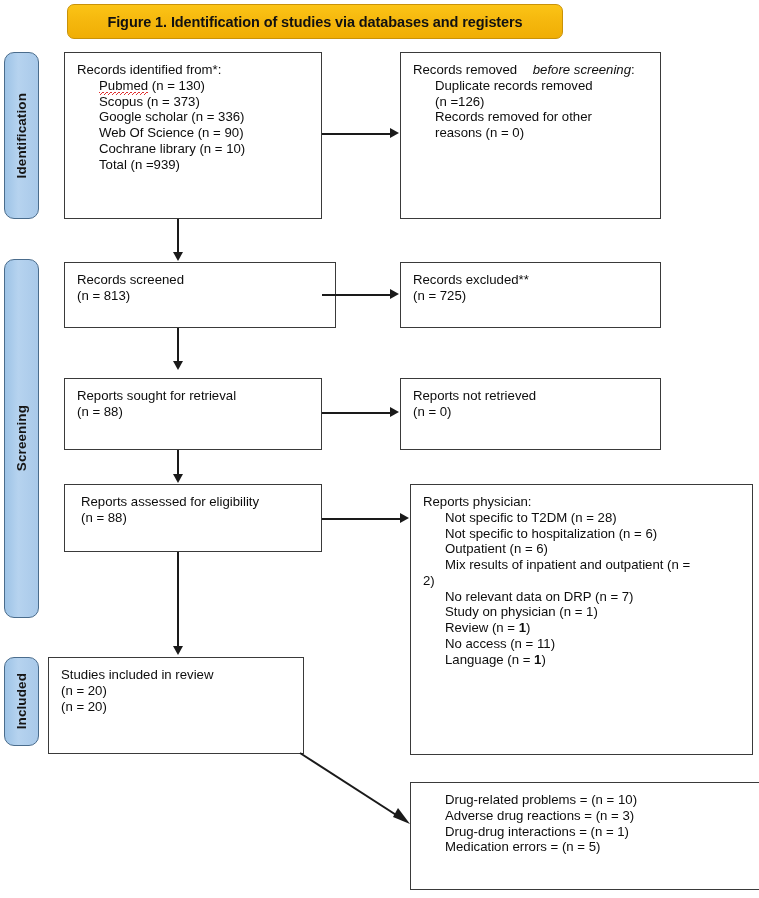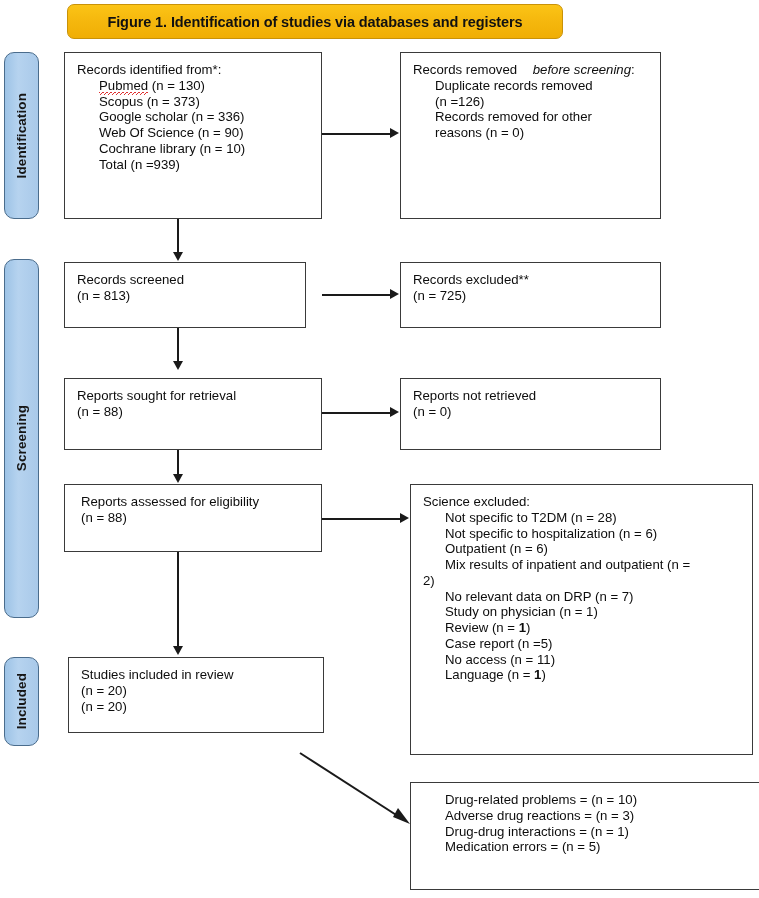--- a/index.html
+++ b/index.html
@@ -90,27 +90,27 @@
         #e03131 0px, #e03131 1.1px,
         rgba(0,0,0,0) 1.1px, rgba(0,0,0,0) 2.3px);
     background-repeat: repeat-x;
     background-size: 4px 3px;
     background-position: left bottom 0px;
     padding-bottom: 2px;
   }
 
   #box-identified      { left: 64px;  top: 52px;  width: 258px; height: 167px; }
   #box-removed         { left: 400px; top: 52px;  width: 261px; height: 167px; }
-  #box-screened        { left: 64px;  top: 262px; width: 242px; height: 66px; }
+  #box-screened        { left: 64px;  top: 262px; width: 272px; height: 66px; }
   #box-excluded        { left: 400px; top: 262px; width: 261px; height: 66px; }
   #box-sought          { left: 64px;  top: 378px; width: 258px; height: 72px; }
   #box-notretrieved    { left: 400px; top: 378px; width: 261px; height: 72px; }
   #box-assessed        { left: 64px;  top: 484px; width: 258px; height: 68px; padding-left: 16px; }
   #box-repexcluded     { left: 410px; top: 484px; width: 343px; height: 271px; }
-  #box-included        { left: 68px;  top: 657px; width: 256px; height: 76px; padding-left: 12px; }
+  #box-included        { left: 48px;  top: 657px; width: 256px; height: 97px; padding-left: 12px; }
   #box-outcomes        { left: 410px; top: 782px; width: 380px; height: 108px; }
 
   
   .conn { position: absolute; background: #1a1a1a; }
   .conn-v { width: 2px; }
   .conn-h { height: 2px; }
   .arrow-down {
     position: absolute;
     width: 0; height: 0;
     border-left: 5.5px solid transparent;
@@ -187,30 +187,29 @@
     <div class="line">Reports not retrieved</div>
     <div class="line">(n = 0)</div>
   </div>
 
   <div class="box" id="box-assessed">
     <div class="line">Reports assessed for eligibility</div>
     <div class="line">(n = 88)</div>
   </div>
 
   <div class="box" id="box-repexcluded">
-    <div class="line">Science excluded:</div>
+    <div class="line">Reports physician:</div>
     <div class="line indent">Not specific to T2DM (n = 28)</div>
     <div class="line indent">Not specific to hospitalization (n = 6)</div>
     <div class="line indent">Outpatient (n = 6)</div>
     <div class="line indent">Mix results of inpatient and outpatient (n =</div>
     <div class="line">2)</div>
     <div class="line indent">No relevant data on DRP (n = 7)</div>
     <div class="line indent">Study on physician (n = 1)</div>
     <div class="line indent"><span>Review (n = </span><span class="bold">1</span><span>)</span></div>
-    <div class="line indent">Case report (n =5)</div>
     <div class="line indent">No access (n = 11)</div>
     <div class="line indent"><span>Language (n = </span><span class="bold">1</span><span>)</span></div>
   </div>
 
   <div class="box" id="box-included">
     <div class="line">Studies included in review</div>
     <div class="line">(n = 20)</div>
     <div class="line">(n = 20)</div>
   </div>
 

